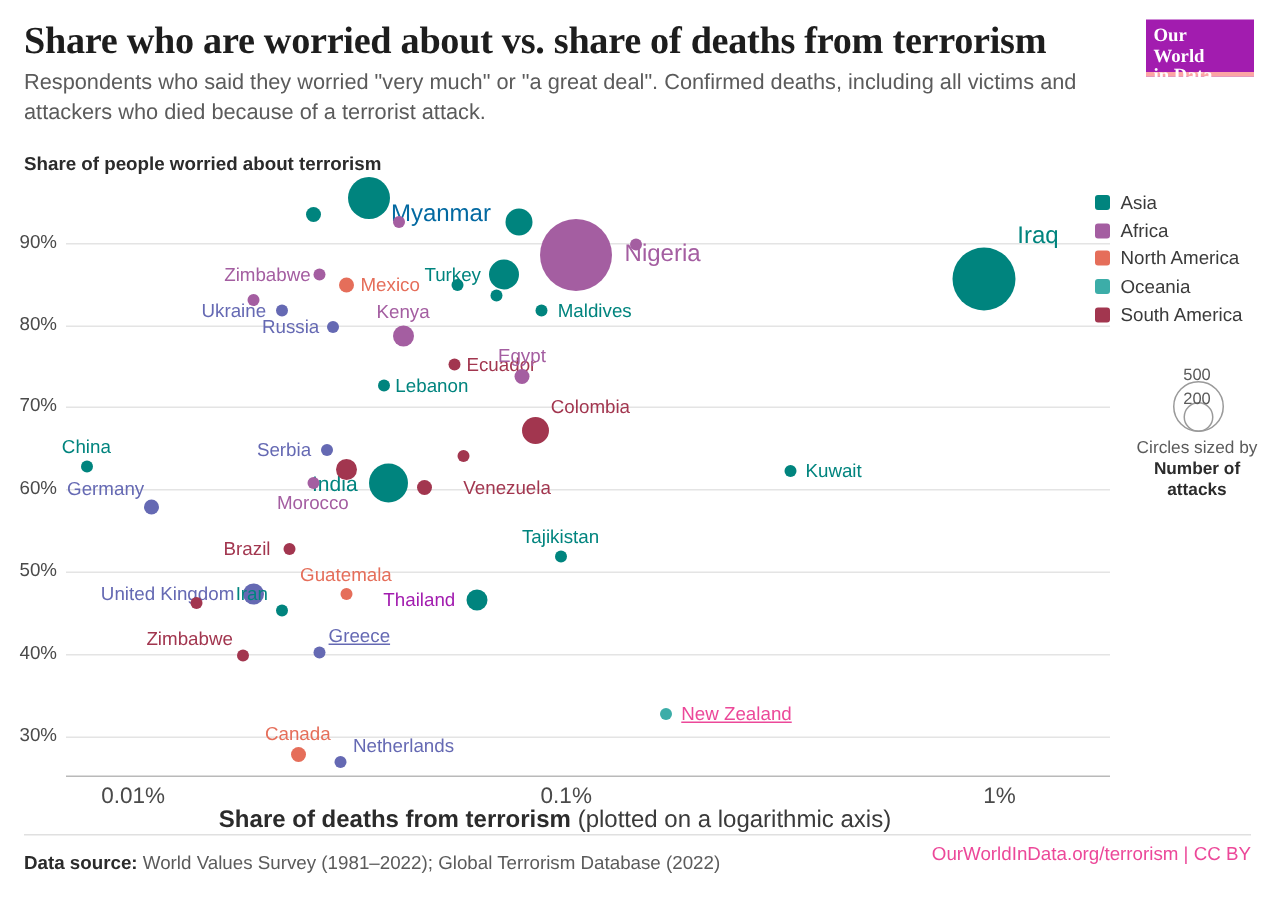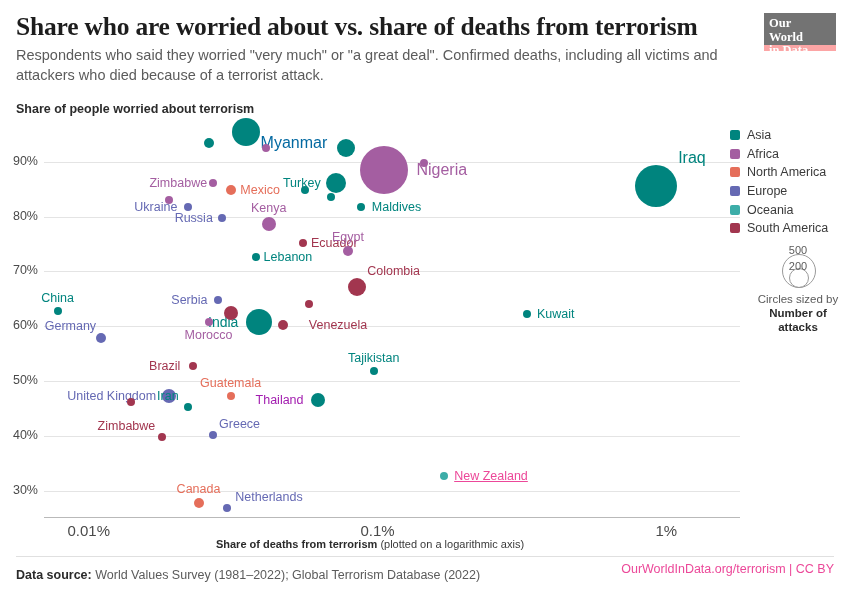--- a/index.html
+++ b/index.html
@@ -39,46 +39,46 @@
     font-size: 14.5px;
     line-height: 19.5px;
     color: #5b5b5b;
   }
   .owid-logo {
     position: absolute;
     right: 14px;
     top: 13px;
     width: 72px;
     height: 38px;
-    background: #737373;
+    background: #a21caf;
     color: #ffffff;
     font-family: "Liberation Serif", serif;
     font-weight: bold;
     font-size: 12.5px;
     line-height: 13.5px;
     padding: 4px 16px 0 5px;
     box-sizing: border-box;
-    border-bottom: 6px solid #fca5a5;
+    border-bottom: 3px solid #fca5a5;
   }
   
   .y-axis-title {
     position: absolute;
     left: 16px;
     top: 102px;
     font-size: 12.5px;
     font-weight: bold;
     color: #2b2b2b;
   }
   .x-axis-title {
     position: absolute;
     left: 0;
     top: 538px;
     width: 740px;
     text-align: center;
-    font-size: 11px;
+    font-size: 16px;
     color: #2b2b2b;
   }
   .x-axis-title b { font-weight: bold; }
   .x-axis-title span { font-weight: normal; color: #3a3a3a; }
 
   
   #plot {
     position: absolute;
     left: 44px;
     top: 118px;
@@ -304,21 +304,21 @@
       <div class="pt" style="left: 86.9302px; top: 283.836px; width: 8px; height: 8px; background: rgb(162, 54, 79);"></div>
       <div class="pt" style="left: 186.625px; top: 277.808px; width: 8px; height: 8px; background: rgb(229, 110, 90);"></div>
       <div class="lbl" style="color: rgb(229, 110, 90); left: 186.625px; top: 264.808px;">Guatemala</div>
       <div class="pt" style="left: 143.615px; top: 289.315px; width: 8px; height: 8px; background: rgb(0, 132, 126);"></div>
       <div class="lbl" style="color: rgb(0, 132, 126); left: 123.865px; top: 278.315px;">Iran</div>
       <div class="pt" style="left: 273.555px; top: 282.192px; width: 14px; height: 14px; background: rgb(0, 132, 126);"></div>
       <div class="lbl" style="color: #a21caf; left: 235.555px; top: 282.192px;">Thailand</div>
       <div class="pt" style="left: 118.448px; top: 319.452px; width: 8px; height: 8px; background: rgb(162, 54, 79);"></div>
       <div class="lbl" style="color: rgb(162, 54, 79); left: 82.4484px; top: 308.452px;">Zimbabwe</div>
       <div class="pt" style="left: 169.299px; top: 316.712px; width: 8px; height: 8px; background: rgb(101, 105, 179);"></div>
-      <div class="lbl" style="color: rgb(101, 105, 179); left: 195.549px; top: 305.712px;">Greece</div>
+      <div class="lbl" style="color: rgb(101, 105, 179); left: 195.549px; top: 305.712px; text-decoration: underline;">Greece</div>
       <div class="pt" style="left: 400.056px; top: 357.808px; width: 8px; height: 8px; background: rgb(60, 173, 168);"></div>
       <div class="lbl" style="color: #ec4899; left: 447px; top: 357.808px; text-decoration: underline;">New Zealand</div>
       <div class="pt" style="left: 154.528px; top: 385.205px; width: 10px; height: 10px; background: rgb(229, 110, 90);"></div>
       <div class="lbl" style="color: rgb(229, 110, 90); left: 154.528px; top: 371.205px;">Canada</div>
       <div class="pt" style="left: 182.513px; top: 390.137px; width: 8px; height: 8px; background: rgb(101, 105, 179);"></div>
       <div class="lbl" style="color: rgb(101, 105, 179); left: 225.013px; top: 379.137px;">Netherlands</div>
     </div>
 
   <div class="x-axis-title">
     <b>Share of deaths from terrorism</b>
@@ -330,24 +330,20 @@
         <span class="lg-swatch" style="background: rgb(0, 132, 126);"></span>
         <span>Asia</span>
       </div>
       <div class="lg-row">
         <span class="lg-swatch" style="background: rgb(164, 94, 161);"></span>
         <span>Africa</span>
       </div>
       <div class="lg-row">
         <span class="lg-swatch" style="background: rgb(229, 110, 90);"></span>
         <span>North America</span>
-      </div>
-      <div class="lg-row">
-        <span class="lg-swatch" style="background: rgb(101, 105, 179);"></span>
-        <span>Europe</span>
       </div>
       <div class="lg-row">
         <span class="lg-swatch" style="background: rgb(60, 173, 168);"></span>
         <span>Oceania</span>
       </div>
       <div class="lg-row">
         <span class="lg-swatch" style="background: rgb(162, 54, 79);"></span>
         <span>South America</span>
       </div>
     </div>

